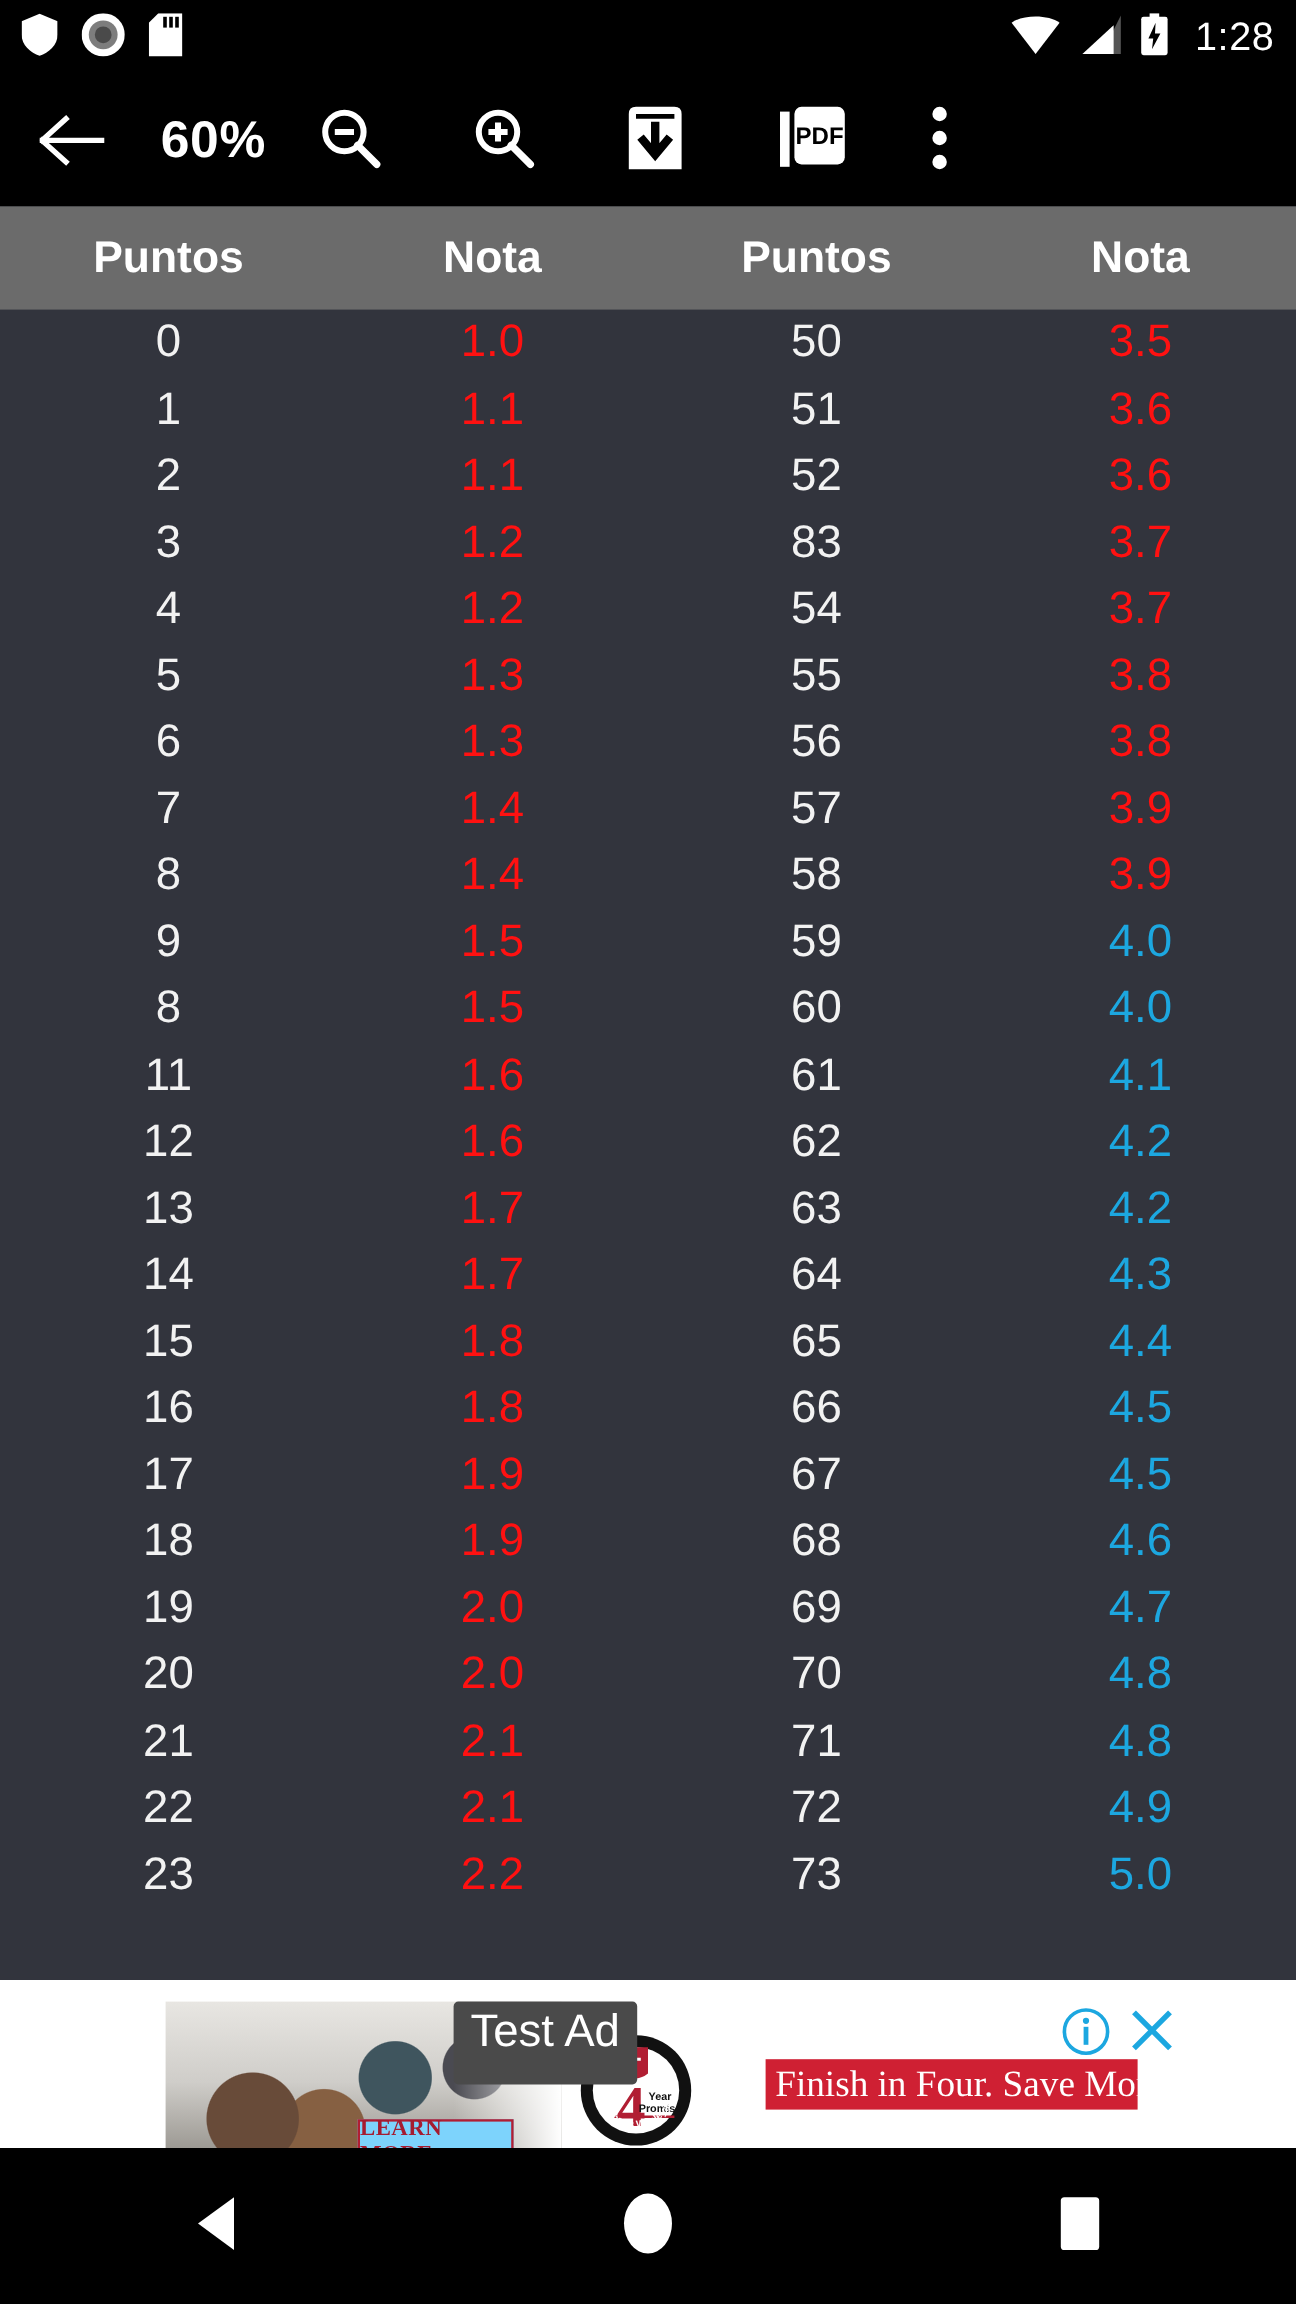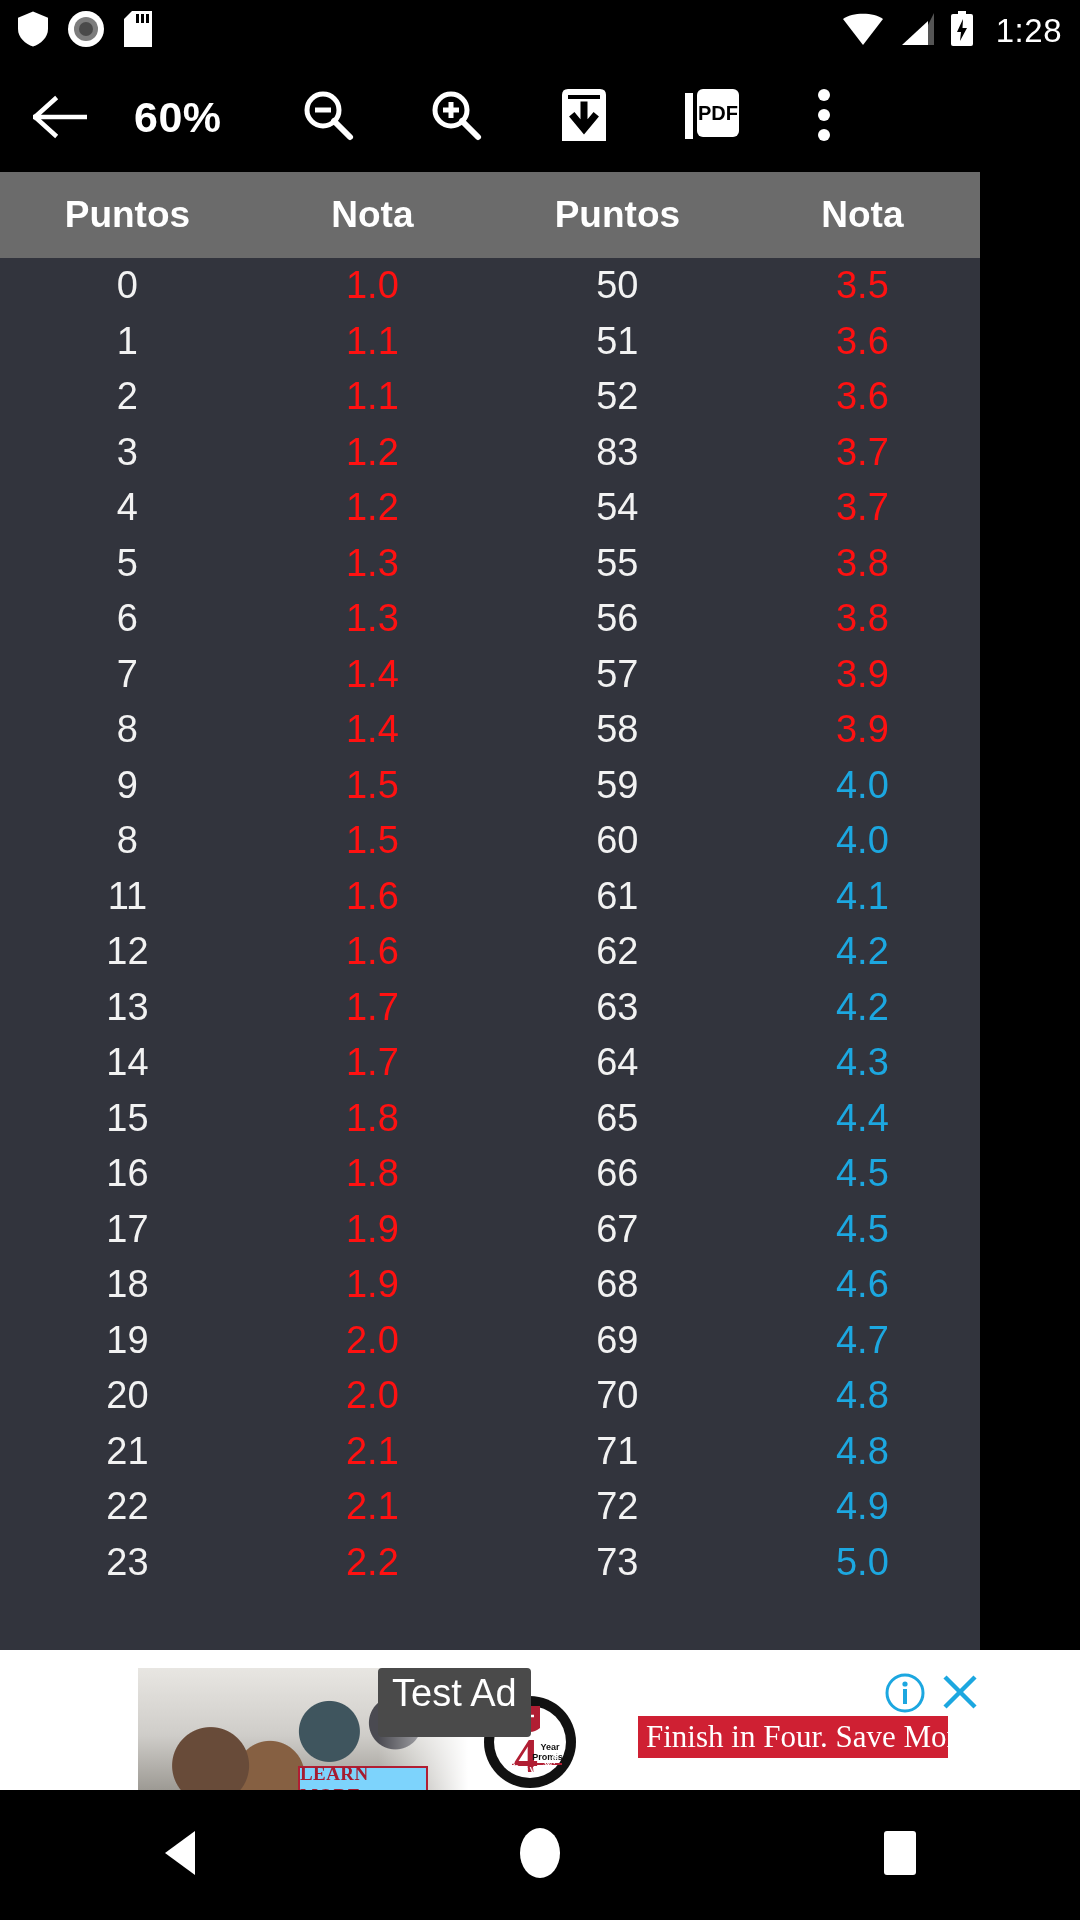--- a/index.html
+++ b/index.html
@@ -27,26 +27,26 @@
     background:#000; display:flex; align-items:center;
   }
   .tb-back { width:120px; display:flex; justify-content:center; align-items:center; }
   .tb-zoomlabel {
     color:#fff; font-size:43px; font-weight:700; letter-spacing:.5px;
     margin-left:14px;
   }
   .tb-actions {
     margin-left:auto; display:flex; align-items:center;
   }
-  .tb-btn { width:128px; display:flex; justify-content:center; align-items:center; }
+  .tb-btn { width:128px; display:flex; align-items:center; }
   .tb-btn.narrow { width:96px; }
 
   
   .table-wrap {
-    position:absolute; top:172px; left:0; width:980px; height:1478px;
+    position:absolute; top:172px; left:0; width:1080px; height:1478px;
     background:#32343d;
   }
   .thead {
     display:flex; width:100%; height:86px;
     background:#6b6b6b; align-items:center;
   }
   .thead .cell {
     color:#fff; font-size:37px; font-weight:700;
   }
   .rows { width:100%; }

